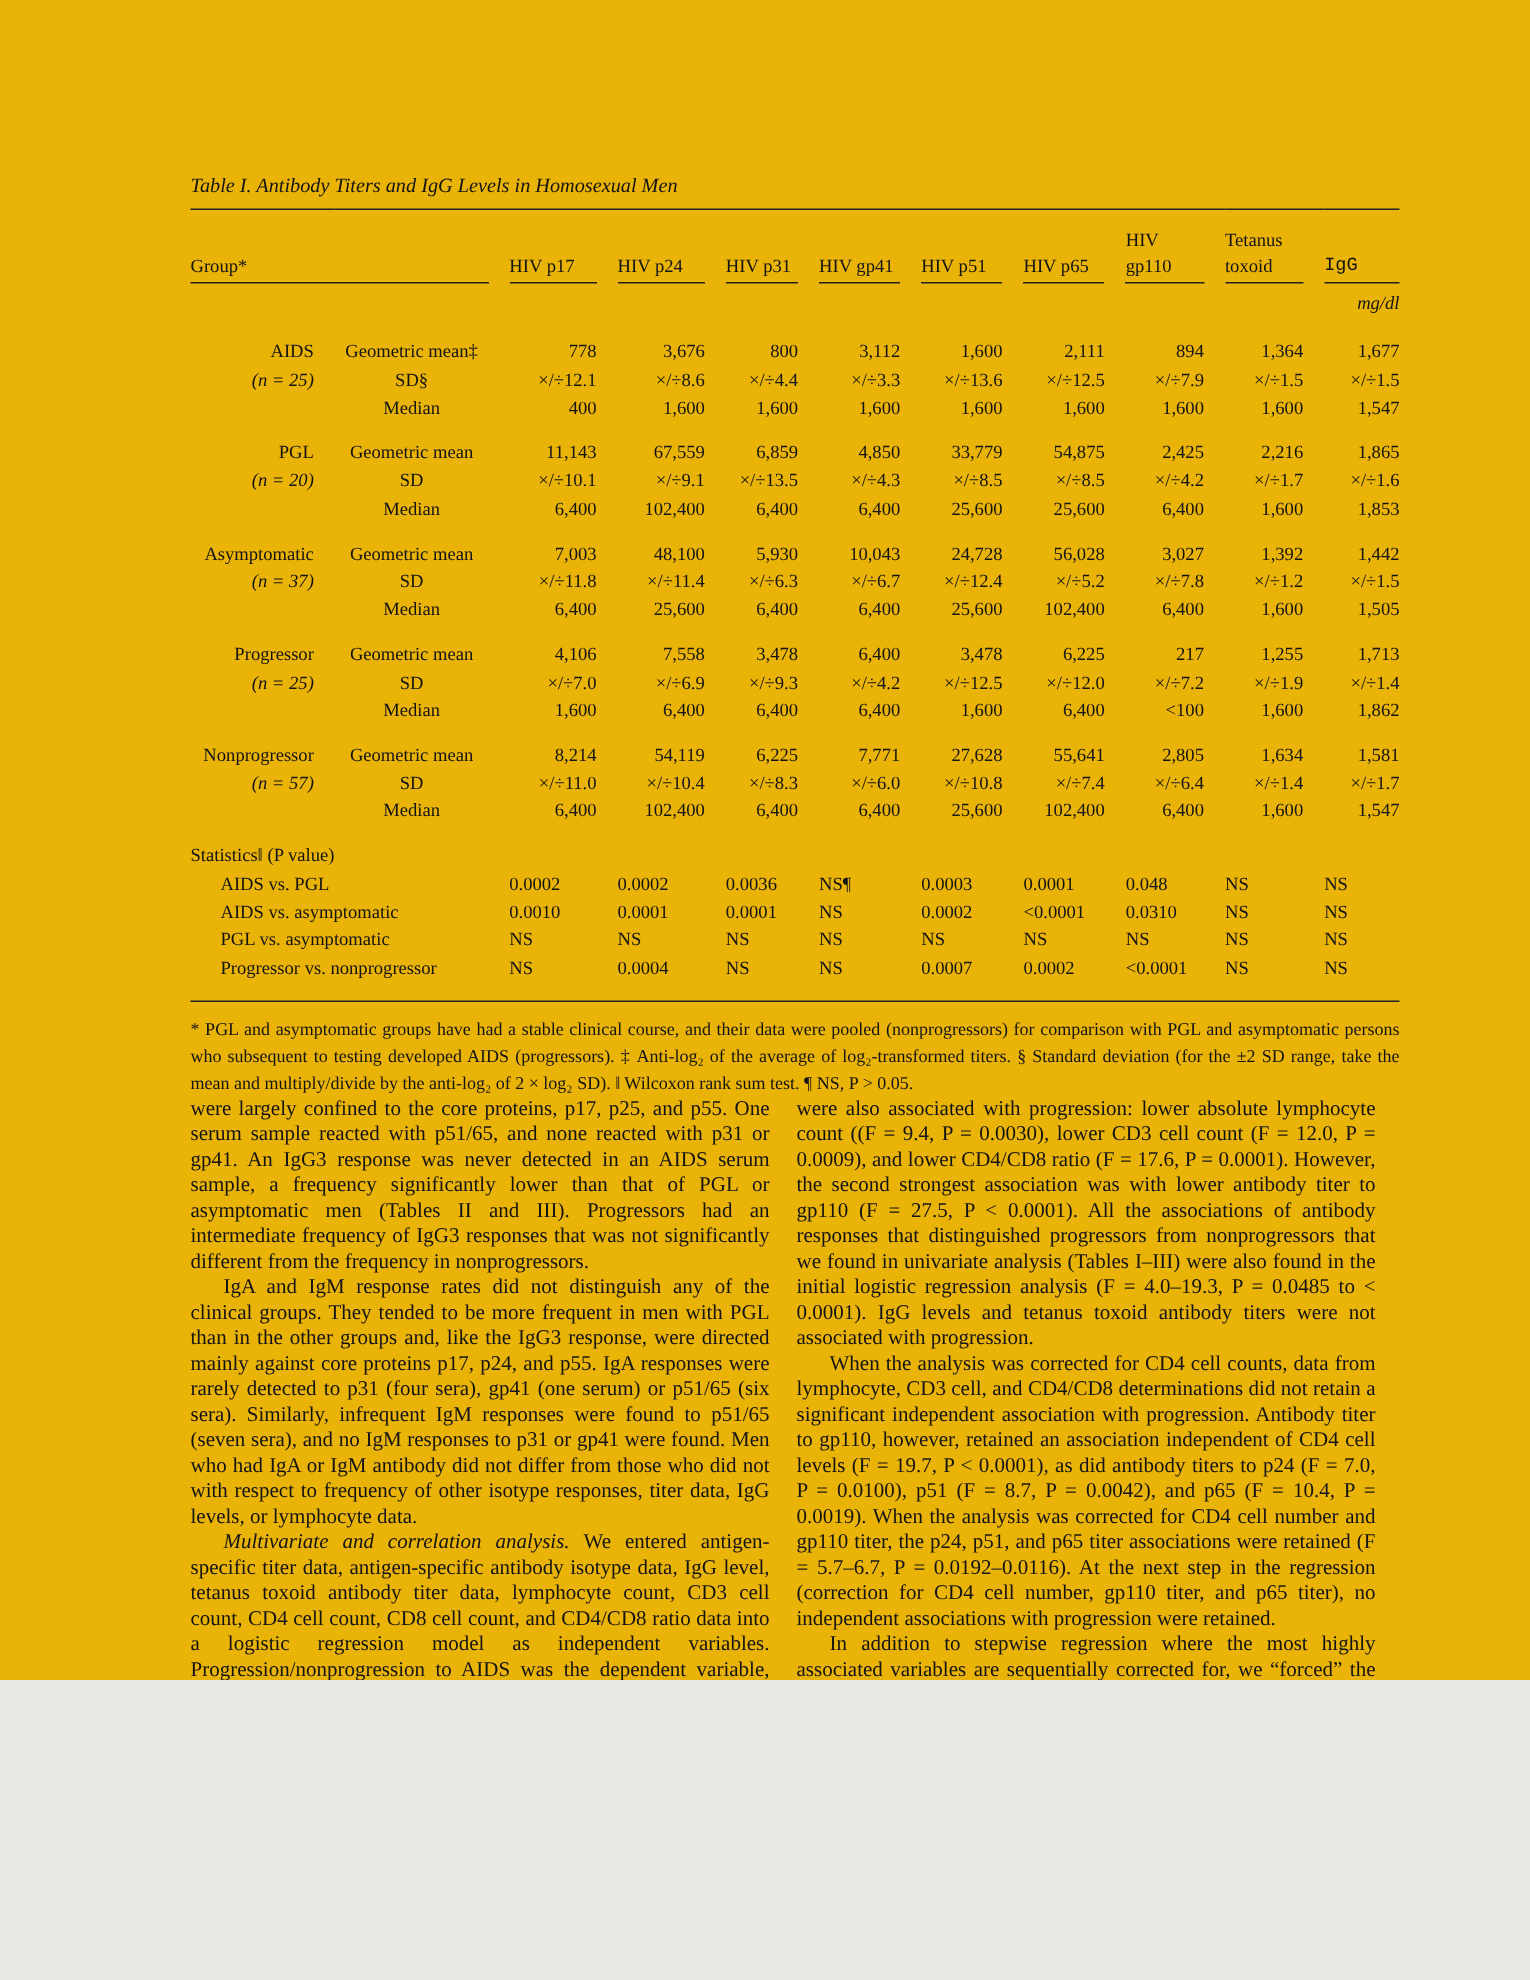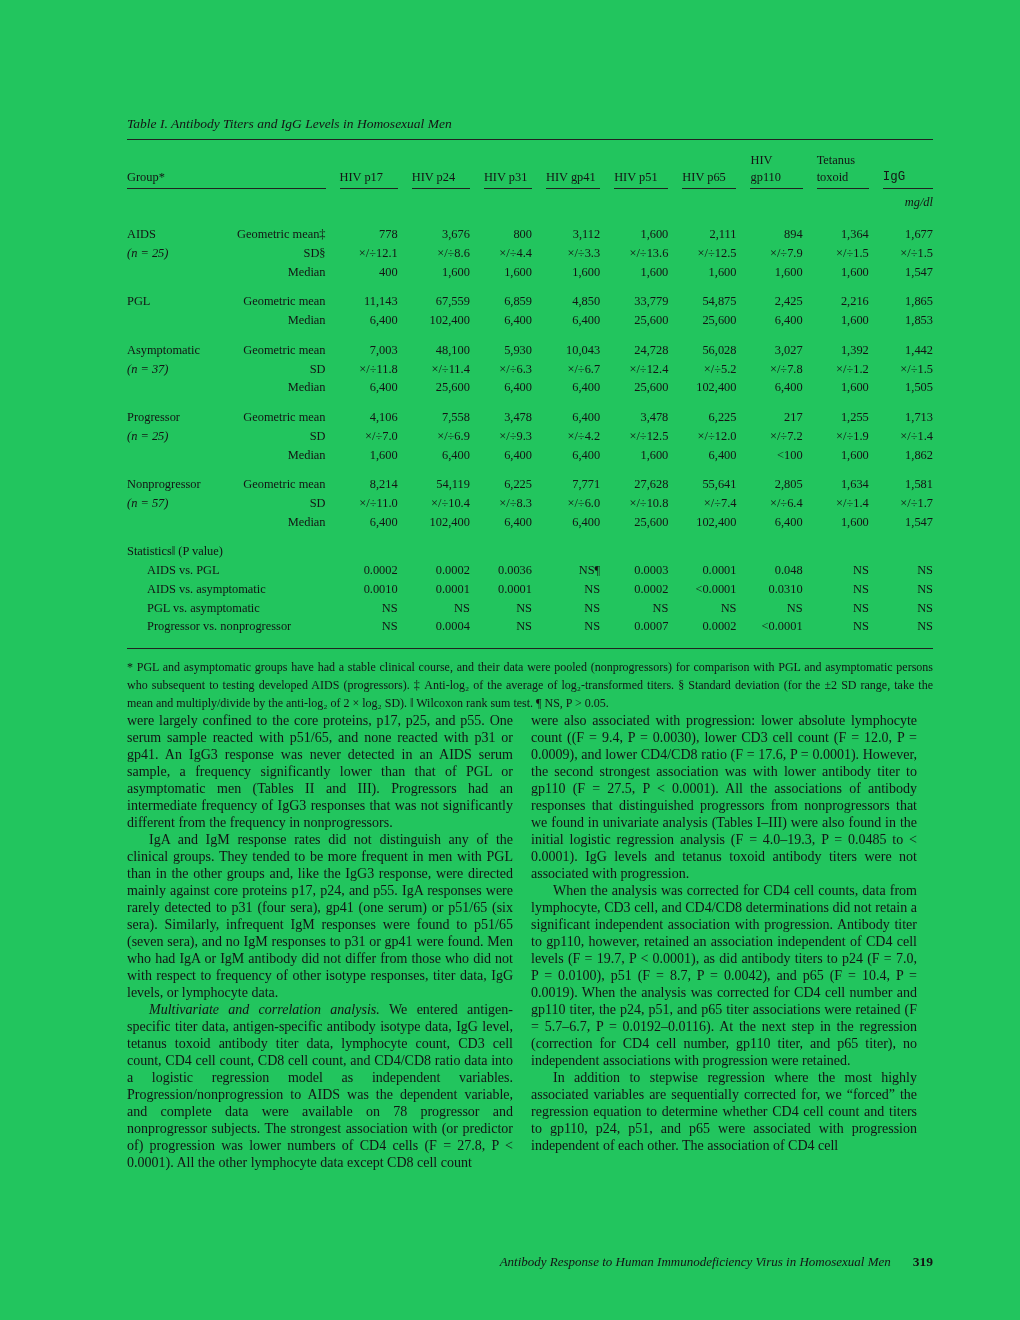--- a/index.html
+++ b/index.html
@@ -1,44 +1,44 @@
 <!DOCTYPE html>
 <html><head>
 <meta charset="utf-8">
 <style>
   * { box-sizing: border-box; }
   html, body { margin: 0; padding: 0; background: #e8e8e4; }
   .page {
-    width: 1020px; height: 1320px; margin: 0 auto; position: relative;
-    background: #22c55e; color: #141414; overflow: hidden;
+    width: 1020px; height: 1120px; margin: 0 auto; position: relative;
+    background: #eab308; color: #141414; overflow: hidden;
     font-family: "Liberation Serif", "DejaVu Serif", serif;
   }
   .content { position: absolute; left: 127px; top: 116px; width: 806px; }
 
   
   .caption { font-style: italic; font-size: 13.5px; margin: 0 0 7px 0; }
   table.data-table {
     width: 100%; border-collapse: collapse; table-layout: fixed;
     font-size: 12.4px; border-top: 1px solid #222;
   }
   table.data-table th, table.data-table td { line-height: 1.35; }
   th.col-head { padding: 12px 14px 0 0; vertical-align: bottom; font-weight: normal; text-align: left; }
   th.col-head.last-col { padding-right: 0; font-family: Liberation Mono, monospace; }
   .head-rule { border-bottom: 1px solid #222; padding-bottom: 3px; }
   td.unit { text-align: right; font-style: italic; padding: 5px 0 3px 0; }
   tbody td { padding: 1px 14px 1px 0; }
-  td.group-name { text-align: left; }
+  td.group-name { text-align: right; }
   td.n-label { font-style: italic; margin-left: 19px; }
-  td.row-label { text-align: right; }
+  td.row-label { text-align: center; }
   td.num { text-align: right; }
   td.num.last-col, td.stat.last-col { padding-right: 0; }
   tr.group-start td { padding-top: 12px; }
   td.stats-heading { padding-top: 12px; text-align: left; }
   td.stats-label { padding-left: 20px; text-align: left; }
-  td.stat { text-align: right; }
+  td.stat { text-align: left; }
 
   .footnote {
     border-top: 1px solid #222; margin: 12px 0 0 0; padding-top: 9px;
     font-size: 12px; line-height: 1.5; text-align: justify;
   }
 
   
   .body-text { display: flex; gap: 18px; }
   .col { width: 386px; }
   .para { margin: 0; font-size: 14px; line-height: 17px; text-align: justify; }
@@ -157,20 +157,33 @@
               <td class="num">67,559</td>
               <td class="num">6,859</td>
               <td class="num">4,850</td>
               <td class="num">33,779</td>
               <td class="num">54,875</td>
               <td class="num">2,425</td>
               <td class="num">2,216</td>
               <td class="num last-col">1,865</td>
             </tr>
             <tr>
+              <td class="group-name n-label">(n = 20)</td>
+              <td class="row-label">SD</td>
+              <td class="num">×/÷10.1</td>
+              <td class="num">×/÷9.1</td>
+              <td class="num">×/÷13.5</td>
+              <td class="num">×/÷4.3</td>
+              <td class="num">×/÷8.5</td>
+              <td class="num">×/÷8.5</td>
+              <td class="num">×/÷4.2</td>
+              <td class="num">×/÷1.7</td>
+              <td class="num last-col">×/÷1.6</td>
+            </tr>
+            <tr>
               <td class="group-name"></td>
               <td class="row-label">Median</td>
               <td class="num">6,400</td>
               <td class="num">102,400</td>
               <td class="num">6,400</td>
               <td class="num">6,400</td>
               <td class="num">25,600</td>
               <td class="num">25,600</td>
               <td class="num">6,400</td>
               <td class="num">1,600</td>

